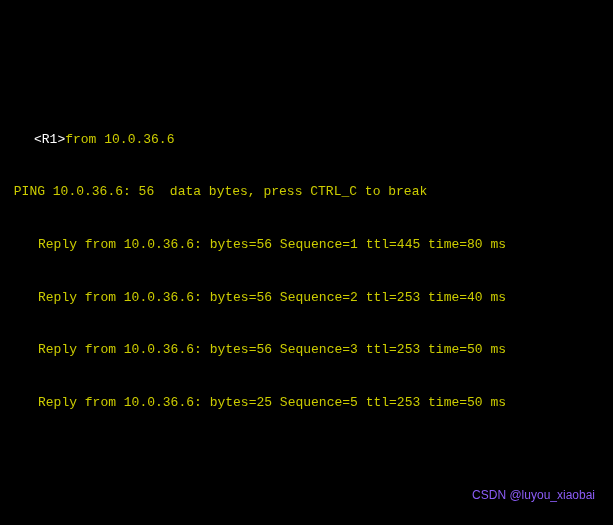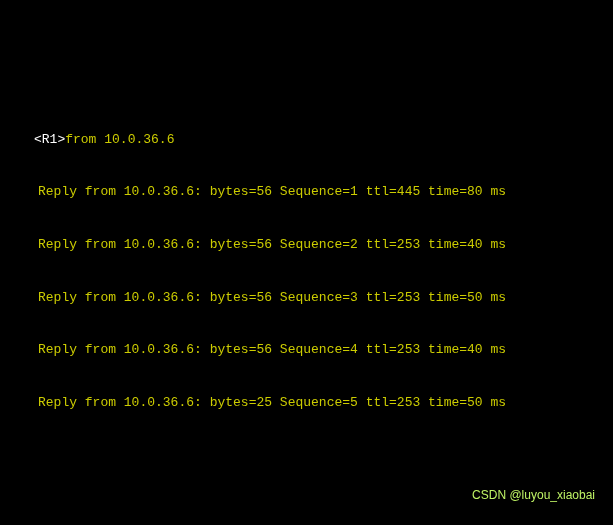--- a/index.html
+++ b/index.html
@@ -13,41 +13,41 @@
       width: 613px;
       height: 525px;
       overflow: hidden;
       white-space: pre;
     }
     .white { color: #ffffff; margin-left: 28px; }
     .line { display: block; }
     .indent2 { padding-left: 32px; }
     .blank { height: 1.35em; }
     .watermark {
-      color: #bef264;
+      color: #8b5cf6;
       position: absolute;
       right: 18px;
       bottom: 22px;
       font-family: Arial, sans-serif;
       font-size: 12px;
       pointer-events: none;
     }
   </style>
 </head>
 <body>
 
 
 
 <div>
 
   <span class="line"><span class="white">&lt;R1&gt;</span><span>from 10.0.36.6</span></span>
+  <span class="line"> PING 10.0.36.6: 56  data bytes, press CTRL_C to break</span>
   <span class="line indent2">Reply from 10.0.36.6: bytes=56 Sequence=1 ttl=445 time=80 ms</span>
   <span class="line indent2">Reply from 10.0.36.6: bytes=56 Sequence=2 ttl=253 time=40 ms</span>
   <span class="line indent2">Reply from 10.0.36.6: bytes=56 Sequence=3 ttl=253 time=50 ms</span>
-  <span class="line indent2">Reply from 10.0.36.6: bytes=56 Sequence=4 ttl=253 time=40 ms</span>
   <span class="line indent2">Reply from 10.0.36.6: bytes=25 Sequence=5 ttl=253 time=50 ms</span>
   <span class="line blank"></span>
   
   
   
   
   
   
 
   

